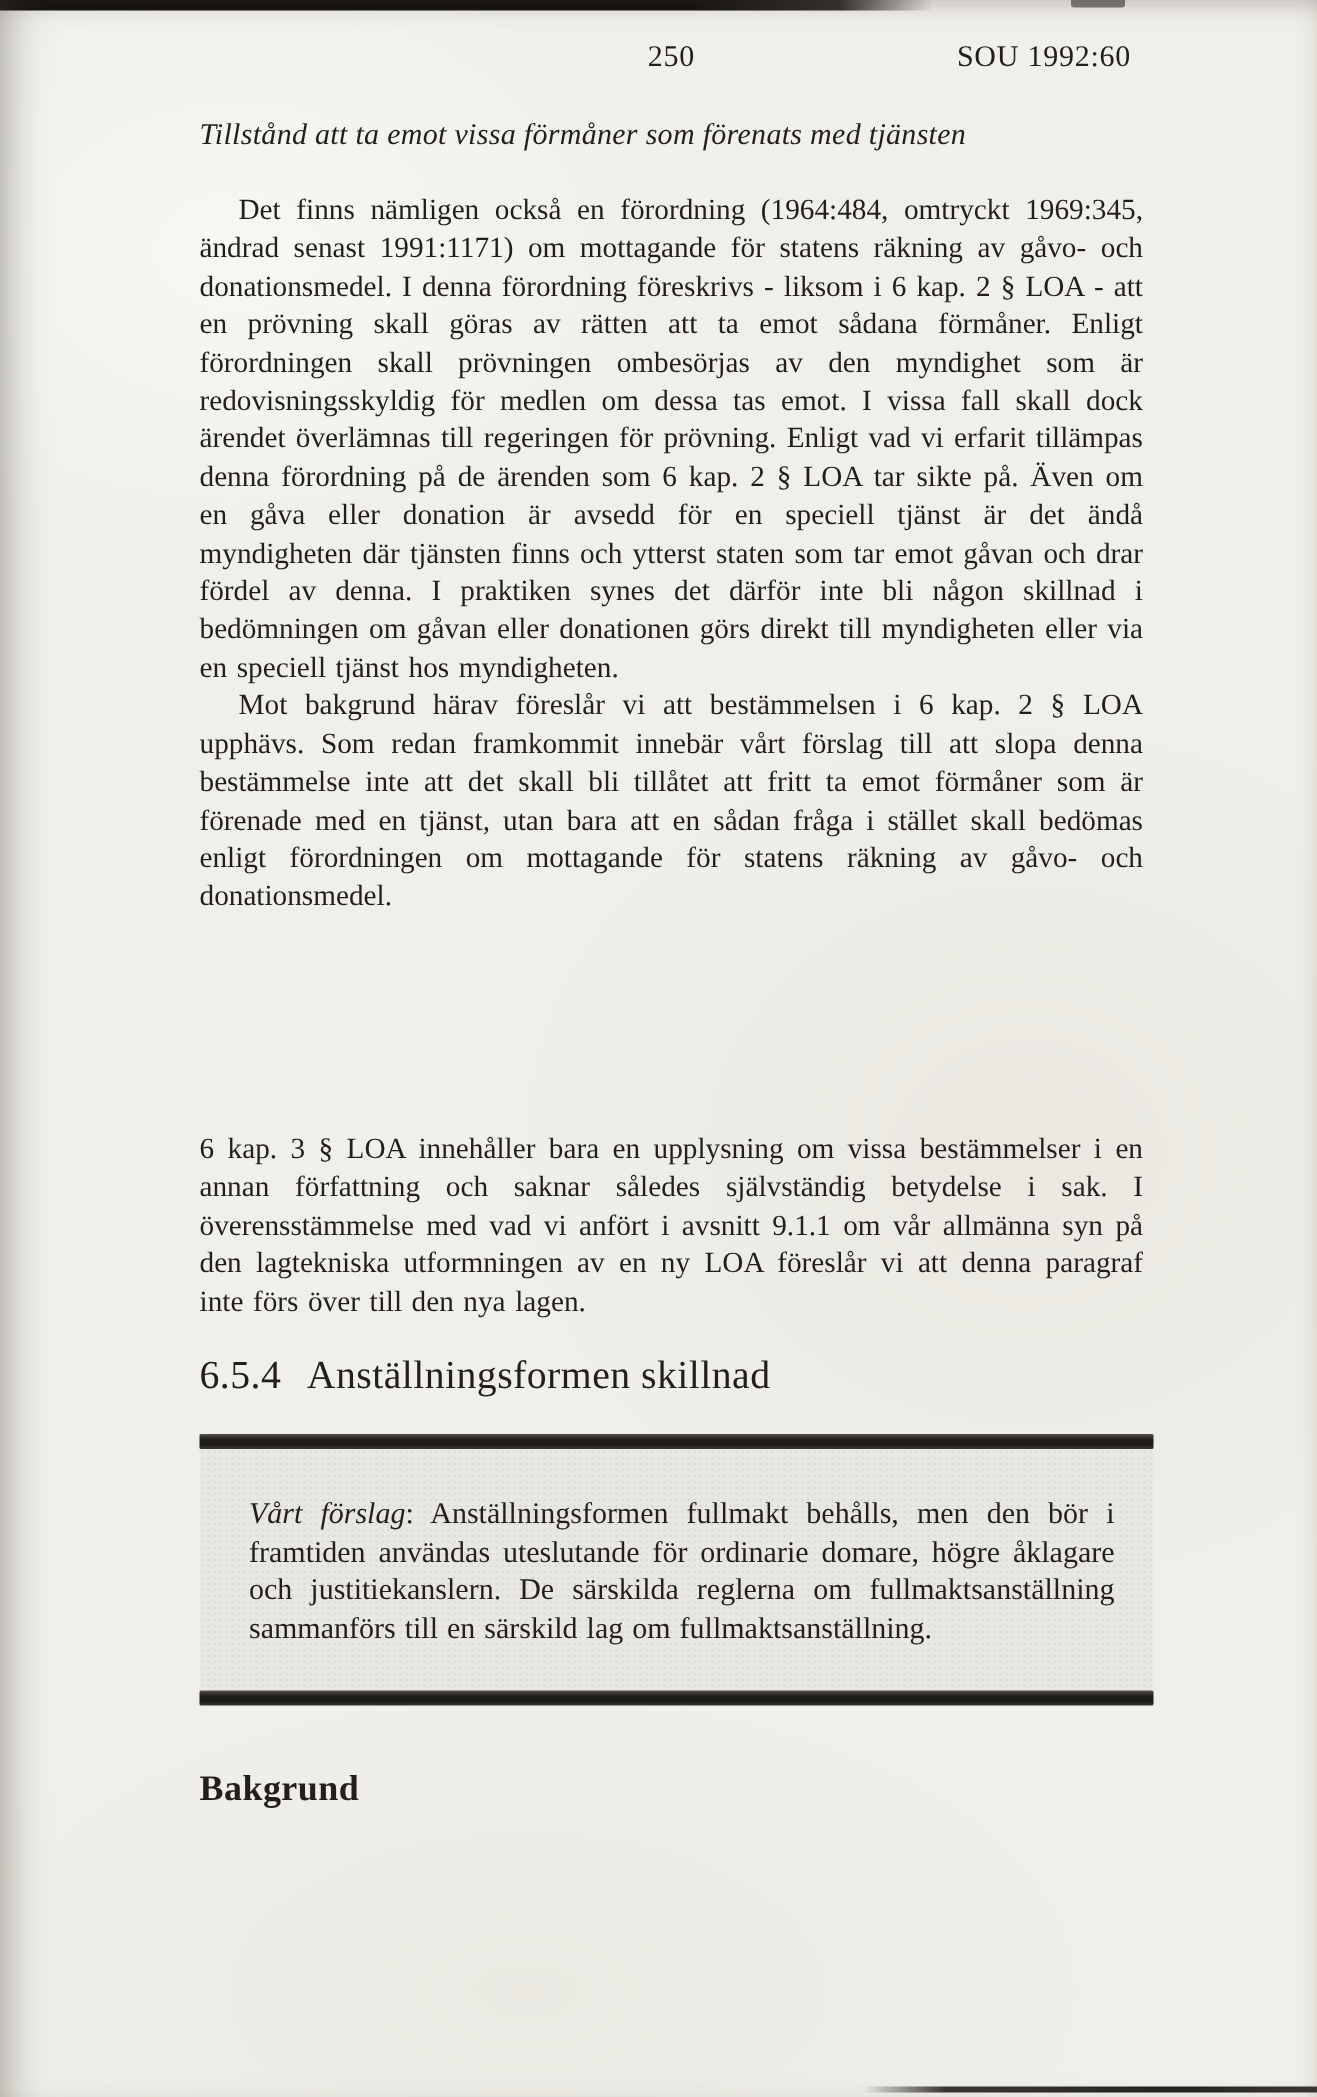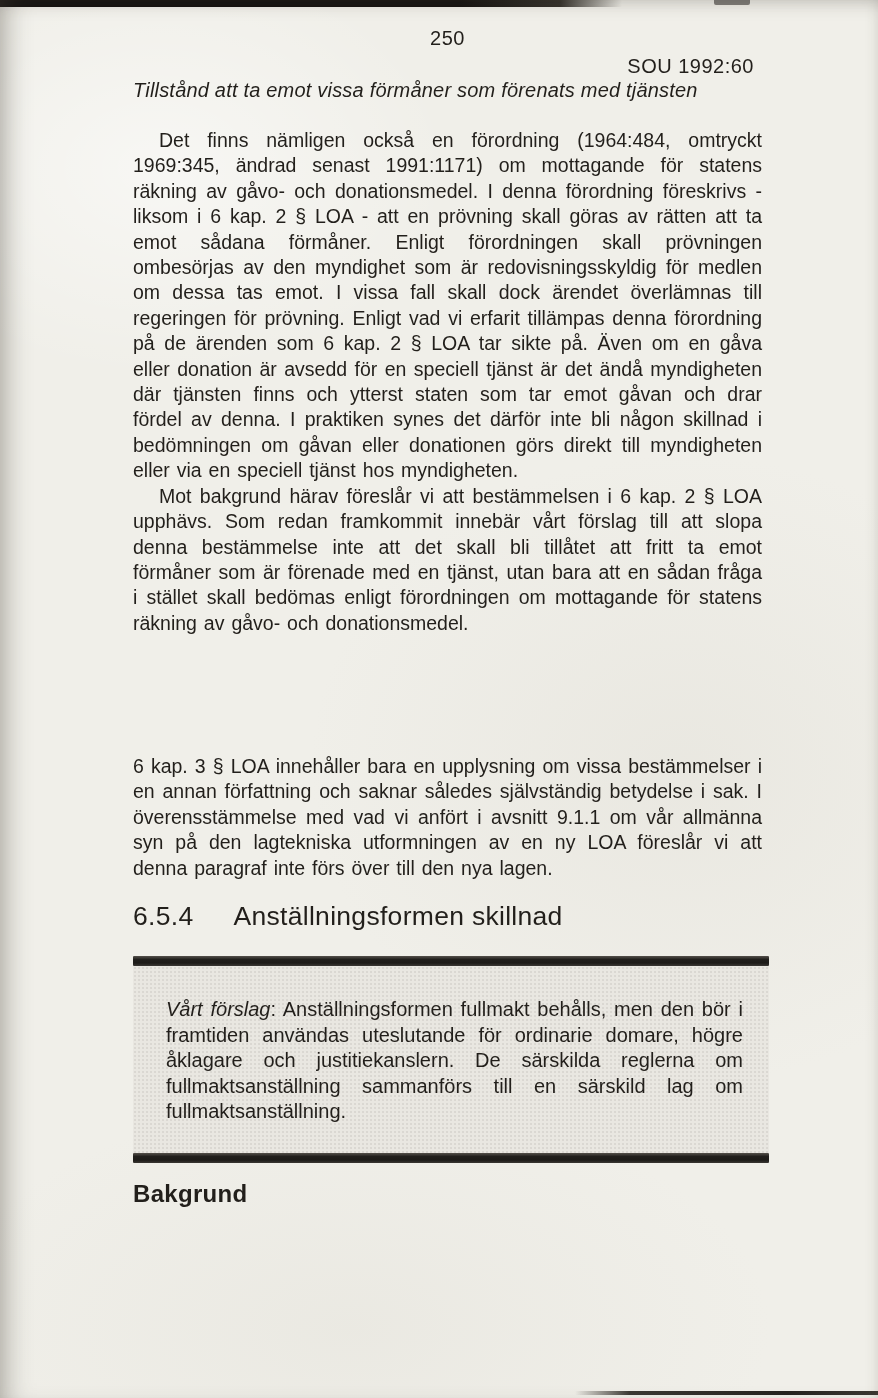--- a/index.html
+++ b/index.html
@@ -11,21 +11,21 @@
     position: relative;
     width: 878px;
     height: 1398px;
     margin: 0 auto;
     background-color: #f0efe9;
     background-image:
       radial-gradient(ellipse 420px 300px at 18% 12%, rgba(255,255,255,0.5), rgba(255,255,255,0) 70%),
       radial-gradient(ellipse 500px 420px at 78% 55%, rgba(221,218,209,0.35), rgba(221,218,209,0) 75%),
       radial-gradient(ellipse 560px 300px at 40% 95%, rgba(226,224,216,0.4), rgba(226,224,216,0) 75%);
     overflow: hidden;
-    font-family: Liberation Sans, sans-serif;
+    font-family: Liberation Serif, serif;
     color: #221f1b;
   }
   
   .vignette {
     position: absolute;
     inset: 0;
     pointer-events: none;
     box-shadow:
       inset 22px 0 26px -16px rgba(70,65,56,0.38),
       inset 0 14px 18px -12px rgba(70,65,56,0.25),
@@ -53,40 +53,40 @@
   }
 
   .abs { position: absolute; left: 133px; width: 629px; }
 
   
   .header-row { top: 27px; height: 24px; font-size: 20px; }
   .page-number {
     position: absolute; left: 0; width: 100%;
     text-align: center; letter-spacing: 0.5px;
   }
-  .doc-ref { position: absolute; right: 8px; top: 0; letter-spacing: 0.5px; margin-top: 28px; }
+  .doc-ref { position: absolute; right: 8px; top: 0; letter-spacing: 0.5px; }
 
   .h-italic { font-style: italic; font-size: 20px; letter-spacing: 0.2px; }
   .h-italic1 { top: 79px; }
   .h-italic2 { top: 706px; }
 
   .bodytext p {
     margin: 0;
     font-size: 19.5px;
     line-height: 25.4px;
     text-align: justify;
     word-spacing: 1.5px;
   }
   .bodytext p.indent { text-indent: 26px; }
   .body1 { top: 128px; }
   .p4    { top: 754px; }
   .p5    { top: 1233px; }
 
   .h-section { top: 901px; font-size: 26.5px; letter-spacing: 0.3px; }
-  .h-section .sec-num { margin-right: 40px; }
+  .h-section .sec-num { margin-right: 17px; }
 
   .h-bold { top: 1180px; font-size: 24px; font-weight: bold; letter-spacing: 0.3px; }
 
   
   .proposal-box { top: 956px; left: 133px; width: 636px; }
   .rule {
     height: 10px;
     background: linear-gradient(180deg, #55514b 0%, #211f1c 35%, #1d1b18 70%, #3a3733 100%);
     border-radius: 1px;
   }

